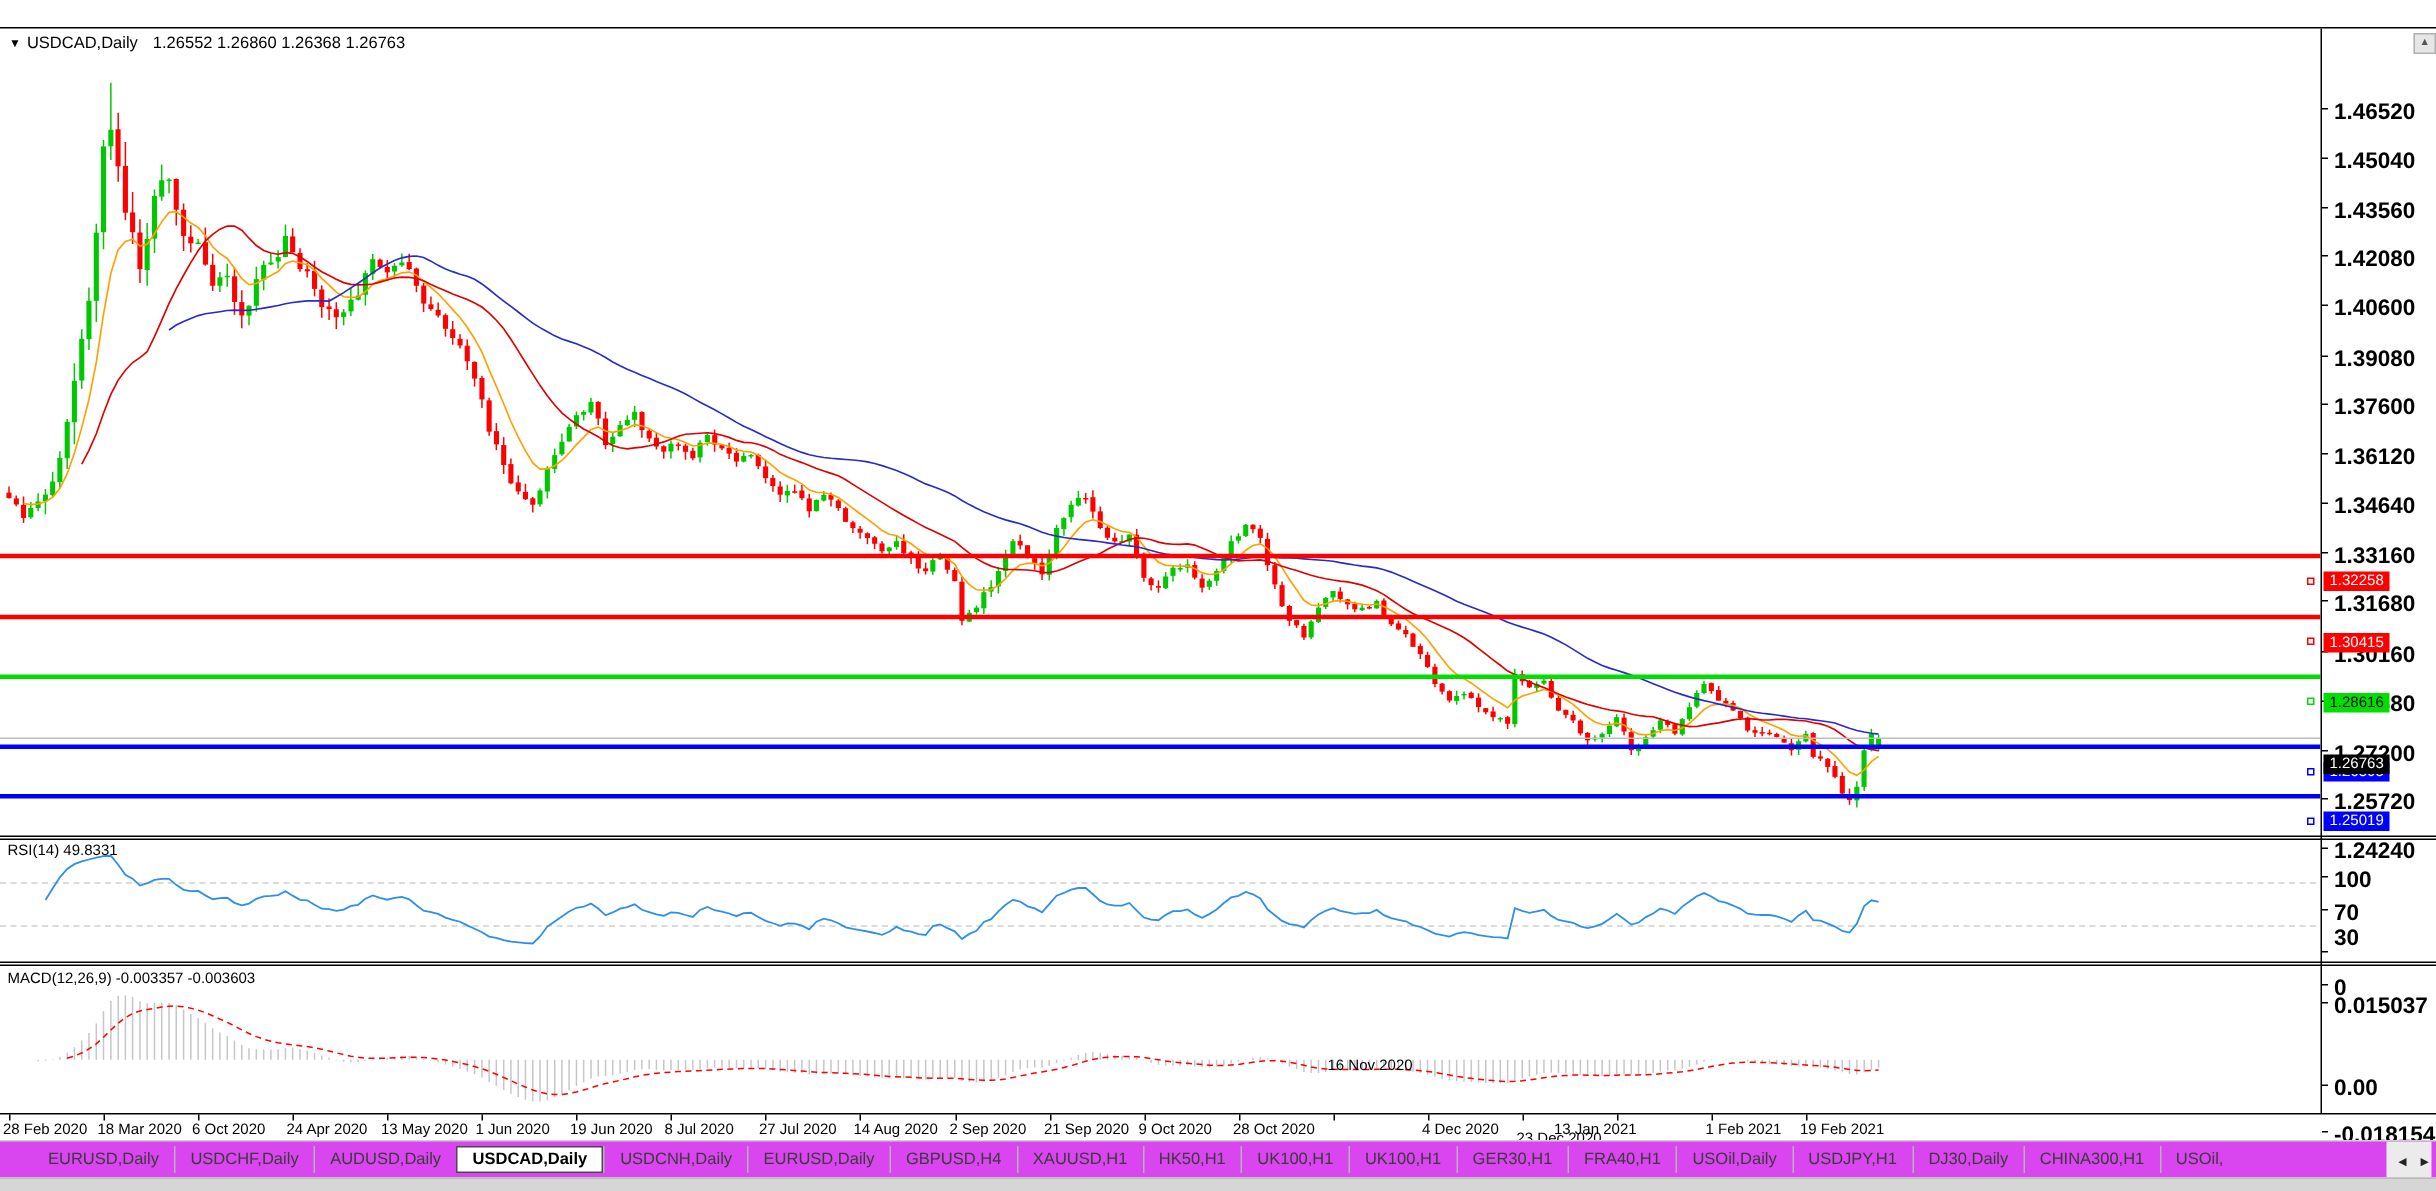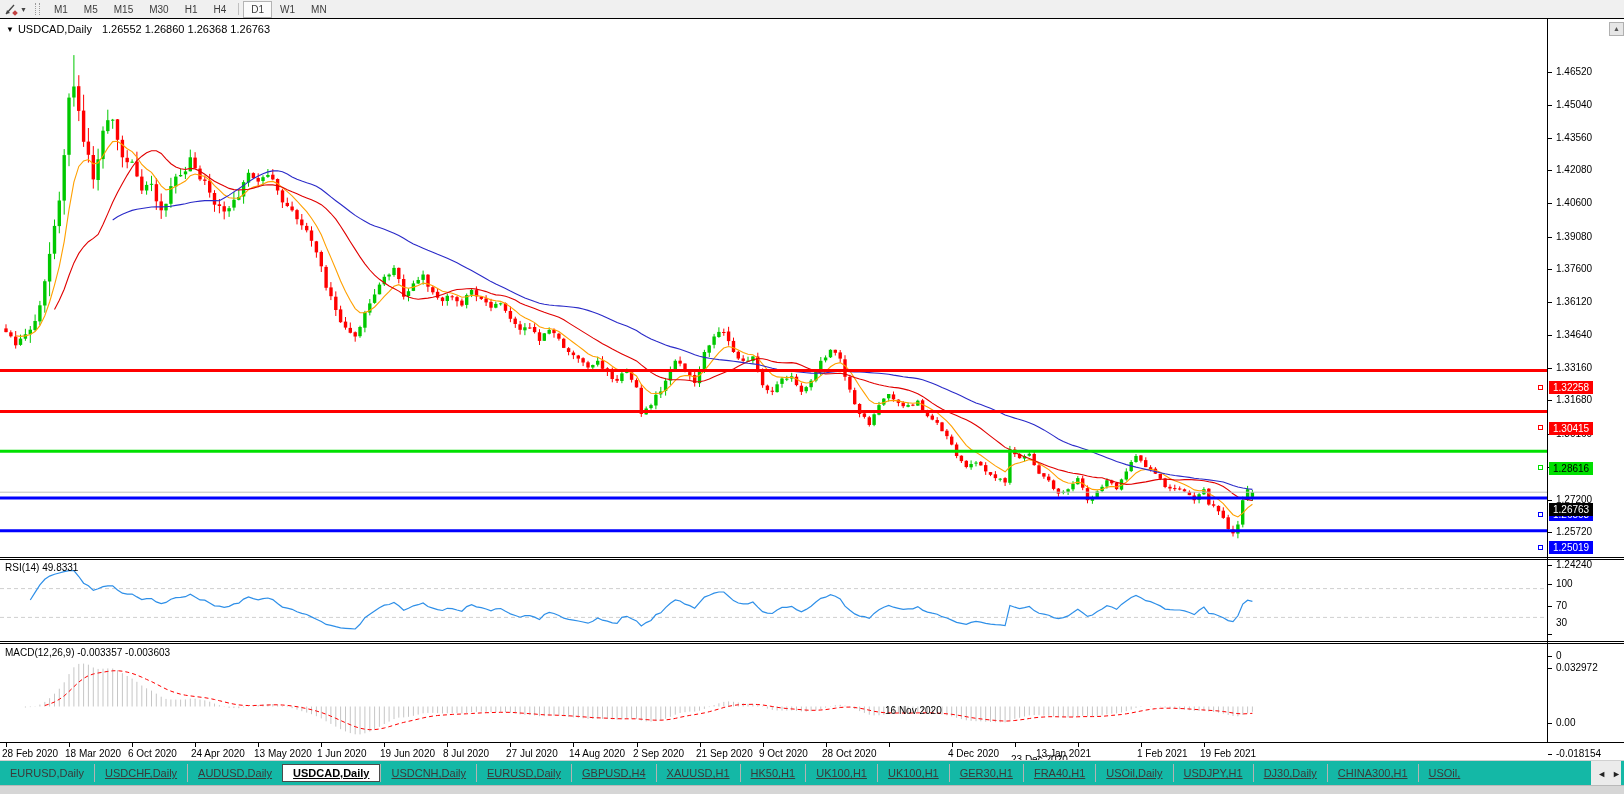--- a/index.html
+++ b/index.html
@@ -17,72 +17,49 @@
   .tfbtn.active{background:#fbfbfb;border:1px solid #b4b4b4;}
 
   
   .chart-window{position:absolute;left:0;top:18px;width:1624px;height:742px;background:#fff;
     border-top:1px solid #000;box-sizing:border-box;}
   #plot{position:absolute;left:0;top:1px;}
   .divider{position:absolute;left:0;width:1624px;height:3px;box-sizing:border-box;
     border-top:1px solid #000;border-bottom:1px solid #000;background:#fff;}
   .divider-single{position:absolute;left:0;width:1624px;height:1px;background:#000;}
   .axis-vline{position:absolute;top:0;width:1px;height:723px;background:#000;}
-  .axlabel{position:absolute;font-size:10px;color:#000;white-space:nowrap;}
+  .axlabel{position:absolute;font-size:15px;color:#000;white-space:nowrap;font-weight:bold;}
   .tickdash{position:absolute;width:4px;height:1px;background:#000;}
   .pricebox{position:absolute;font-size:10px;height:13px;line-height:13px;padding:0 4px;white-space:nowrap;}
   .handle{position:absolute;width:5px;height:5px;background:#fff;box-sizing:border-box;}
   .chart-title{position:absolute;left:6px;top:4px;font-size:11px;color:#000;white-space:nowrap;}
   .chart-title .tri{font-size:8px;margin-right:4px;vertical-align:1px;}
   .chart-title .vals{margin-left:10px;}
   .pane-label{position:absolute;left:5px;font-size:10px;color:#000;white-space:nowrap;}
   .datetick{position:absolute;width:1px;height:4px;background:#000;}
   .datelabel{position:absolute;font-size:10px;color:#000;white-space:nowrap;}
   .scrollup{position:absolute;width:13px;height:12px;background:#e6e6e6;border:1px solid #b0b0b0;
     font-size:7px;line-height:12px;text-align:center;color:#555;}
 
   
-  .tabbar{position:absolute;left:0;top:760px;width:1624px;height:25px;background:#14b8a6;
-    border-top:1px solid #d0d0d0;display:flex;align-items:center;box-sizing:border-box;
+  .tabbar{position:absolute;left:0;top:760px;width:1624px;height:25px;background:#d946ef;
+    border-top:1px solid #d0d0d0;display:flex;align-items:center;padding-left:22px;box-sizing:border-box;
     font-size:11px;color:#3a3a3a;overflow:hidden;}
   .tab{padding:3px 10px;white-space:nowrap;cursor:default;}
-  .tab + .tab{border-left:1px solid #b3b3b3;text-decoration:underline;}
+  .tab + .tab{border-left:1px solid #b3b3b3;}
   .tab.active{background:#ffffff;border:1px solid #4a4a4a !important;padding:2px 10px;font-weight:bold;color:#000;}
   .tabscrolls{position:absolute;right:3px;top:0;height:25px;display:flex;align-items:center;gap:6px;
     background:#ebebeb;padding-left:6px;font-size:9px;color:#222;}
   .statusbar{position:absolute;left:0;top:785px;width:1624px;height:9px;background:#d6d6d6;border-top:1px solid #b9b9b9;}
 </style>
 </head>
 <body>
 
 <div id="app">
 
-  <div class="toolbar">
-    <div class="tool-cluster">
-      <svg width="14" height="13">
-        <path d="M2 11 L10 2" stroke="#444" stroke-width="1.3" fill="none"></path>
-        <path d="M2 11 L3 7 L6 10 Z" fill="#444"></path>
-        <rect x="9" y="8" width="4" height="4" transform="rotate(45 11 10)" fill="#c04040"></rect>
-      </svg>
-      <span class="caret">▼</span>
-    </div>
-    <div class="grip"></div>
-    <div id="tf-host" style="display:flex;align-items:center;">
-        <div class="tfbtn">M1</div>
-        <div class="tfbtn">M5</div>
-        <div class="tfbtn">M15</div>
-        <div class="tfbtn">M30</div>
-        <div class="tfbtn">H1</div>
-        <div class="tfbtn">H4</div>
-        <div class="vsep"></div>
-        <div class="tfbtn active">D1</div>
-        <div class="tfbtn">W1</div>
-        <div class="tfbtn">MN</div>
-      </div>
-  </div>
 
   <div class="chart-window">
     <svg id="plot" width="1547" height="723">
         <g>
           <line x1="25.4" y1="686.5" x2="25.4" y2="687.5" stroke="#C6C6C6" stroke-width="1"></line>
           <line x1="30.3" y1="686.5" x2="30.3" y2="687.1" stroke="#C6C6C6" stroke-width="1"></line>
           <line x1="35.1" y1="686.5" x2="35.1" y2="686.2" stroke="#C6C6C6" stroke-width="1"></line>
           <line x1="39.9" y1="686.5" x2="39.9" y2="684.6" stroke="#C6C6C6" stroke-width="1"></line>
           <line x1="44.8" y1="686.5" x2="44.8" y2="681.9" stroke="#C6C6C6" stroke-width="1"></line>
           <line x1="49.6" y1="686.5" x2="49.6" y2="678.2" stroke="#C6C6C6" stroke-width="1"></line>
@@ -915,21 +892,21 @@
         <div class="axlabel" style="left:1556px;top:540px">1.24240</div>
         <div class="tickdash" style="left:1548px;top:565px"></div>
         <div class="axlabel" style="left:1556px;top:559px">100</div>
         <div class="tickdash" style="left:1548px;top:587px"></div>
         <div class="axlabel" style="left:1556px;top:581px">70</div>
         <div class="tickdash" style="left:1548px;top:615px"></div>
         <div class="axlabel" style="left:1556px;top:598px">30</div>
         <div class="tickdash" style="left:1548px;top:637px"></div>
         <div class="axlabel" style="left:1556px;top:631px">0</div>
         <div class="tickdash" style="left:1548px;top:649px"></div>
-        <div class="axlabel" style="left:1556px;top:643px">0.032972</div>
+        <div class="axlabel" style="left:1556px;top:643px">0.015037</div>
         <div class="tickdash" style="left:1548px;top:704px"></div>
         <div class="axlabel" style="left:1556px;top:698px">0.00</div>
         <div class="tickdash" style="left:1548px;top:735px"></div>
         <div class="axlabel" style="left:1556px;top:729px">-0.018154</div>
         <div class="handle" style="left:1538px;top:366px;border:1px solid #FF0000"></div>
         <div class="pricebox" style="left:1549px;top:362px;background:#FF0000;color:#FFFFFF">1.32258</div>
         <div class="handle" style="left:1538px;top:406px;border:1px solid #FF0000"></div>
         <div class="pricebox" style="left:1549px;top:403px;background:#FF0000;color:#FFFFFF">1.30415</div>
         <div class="handle" style="left:1538px;top:446px;border:1px solid #00E000"></div>
         <div class="pricebox" style="left:1549px;top:443px;background:#00E000;color:#000000">1.28616</div>

